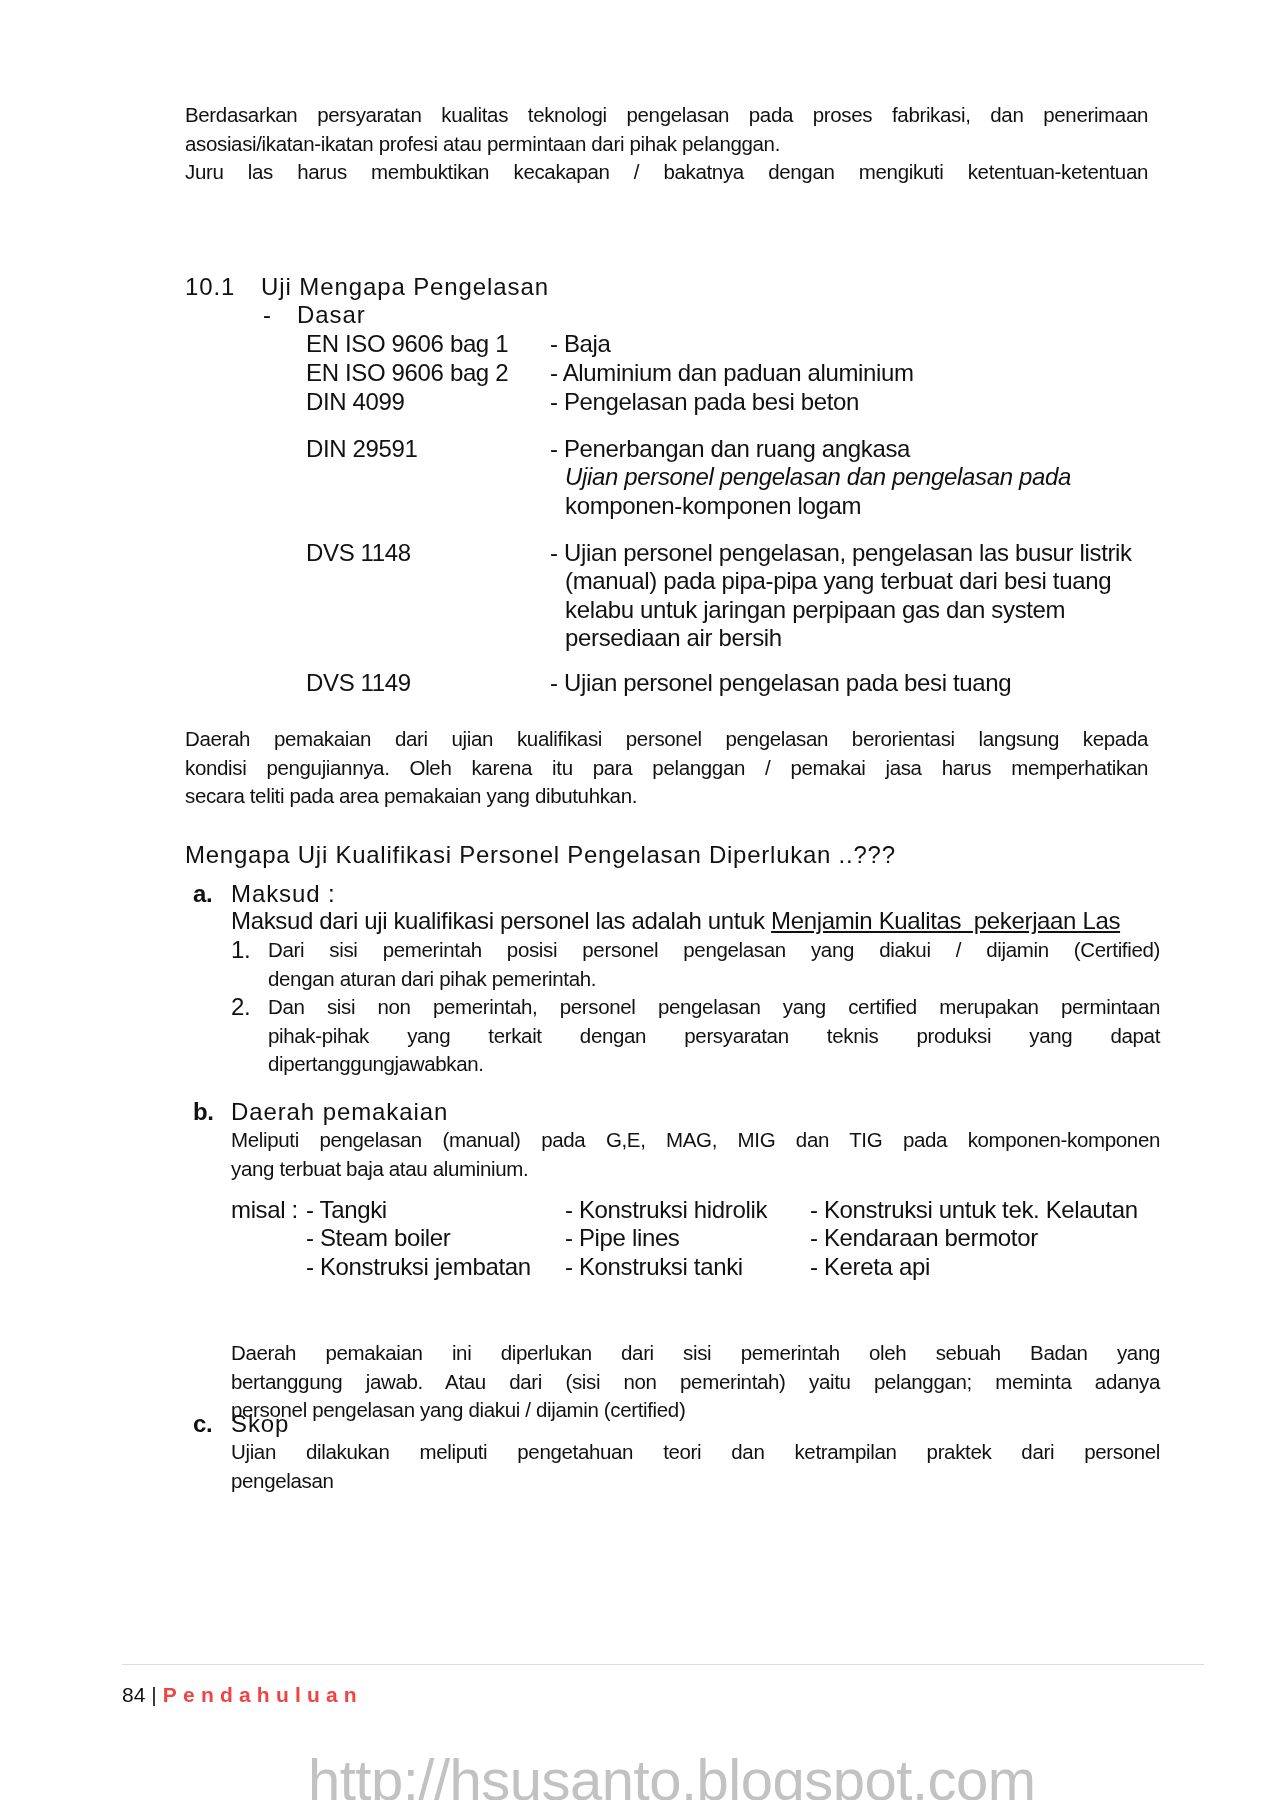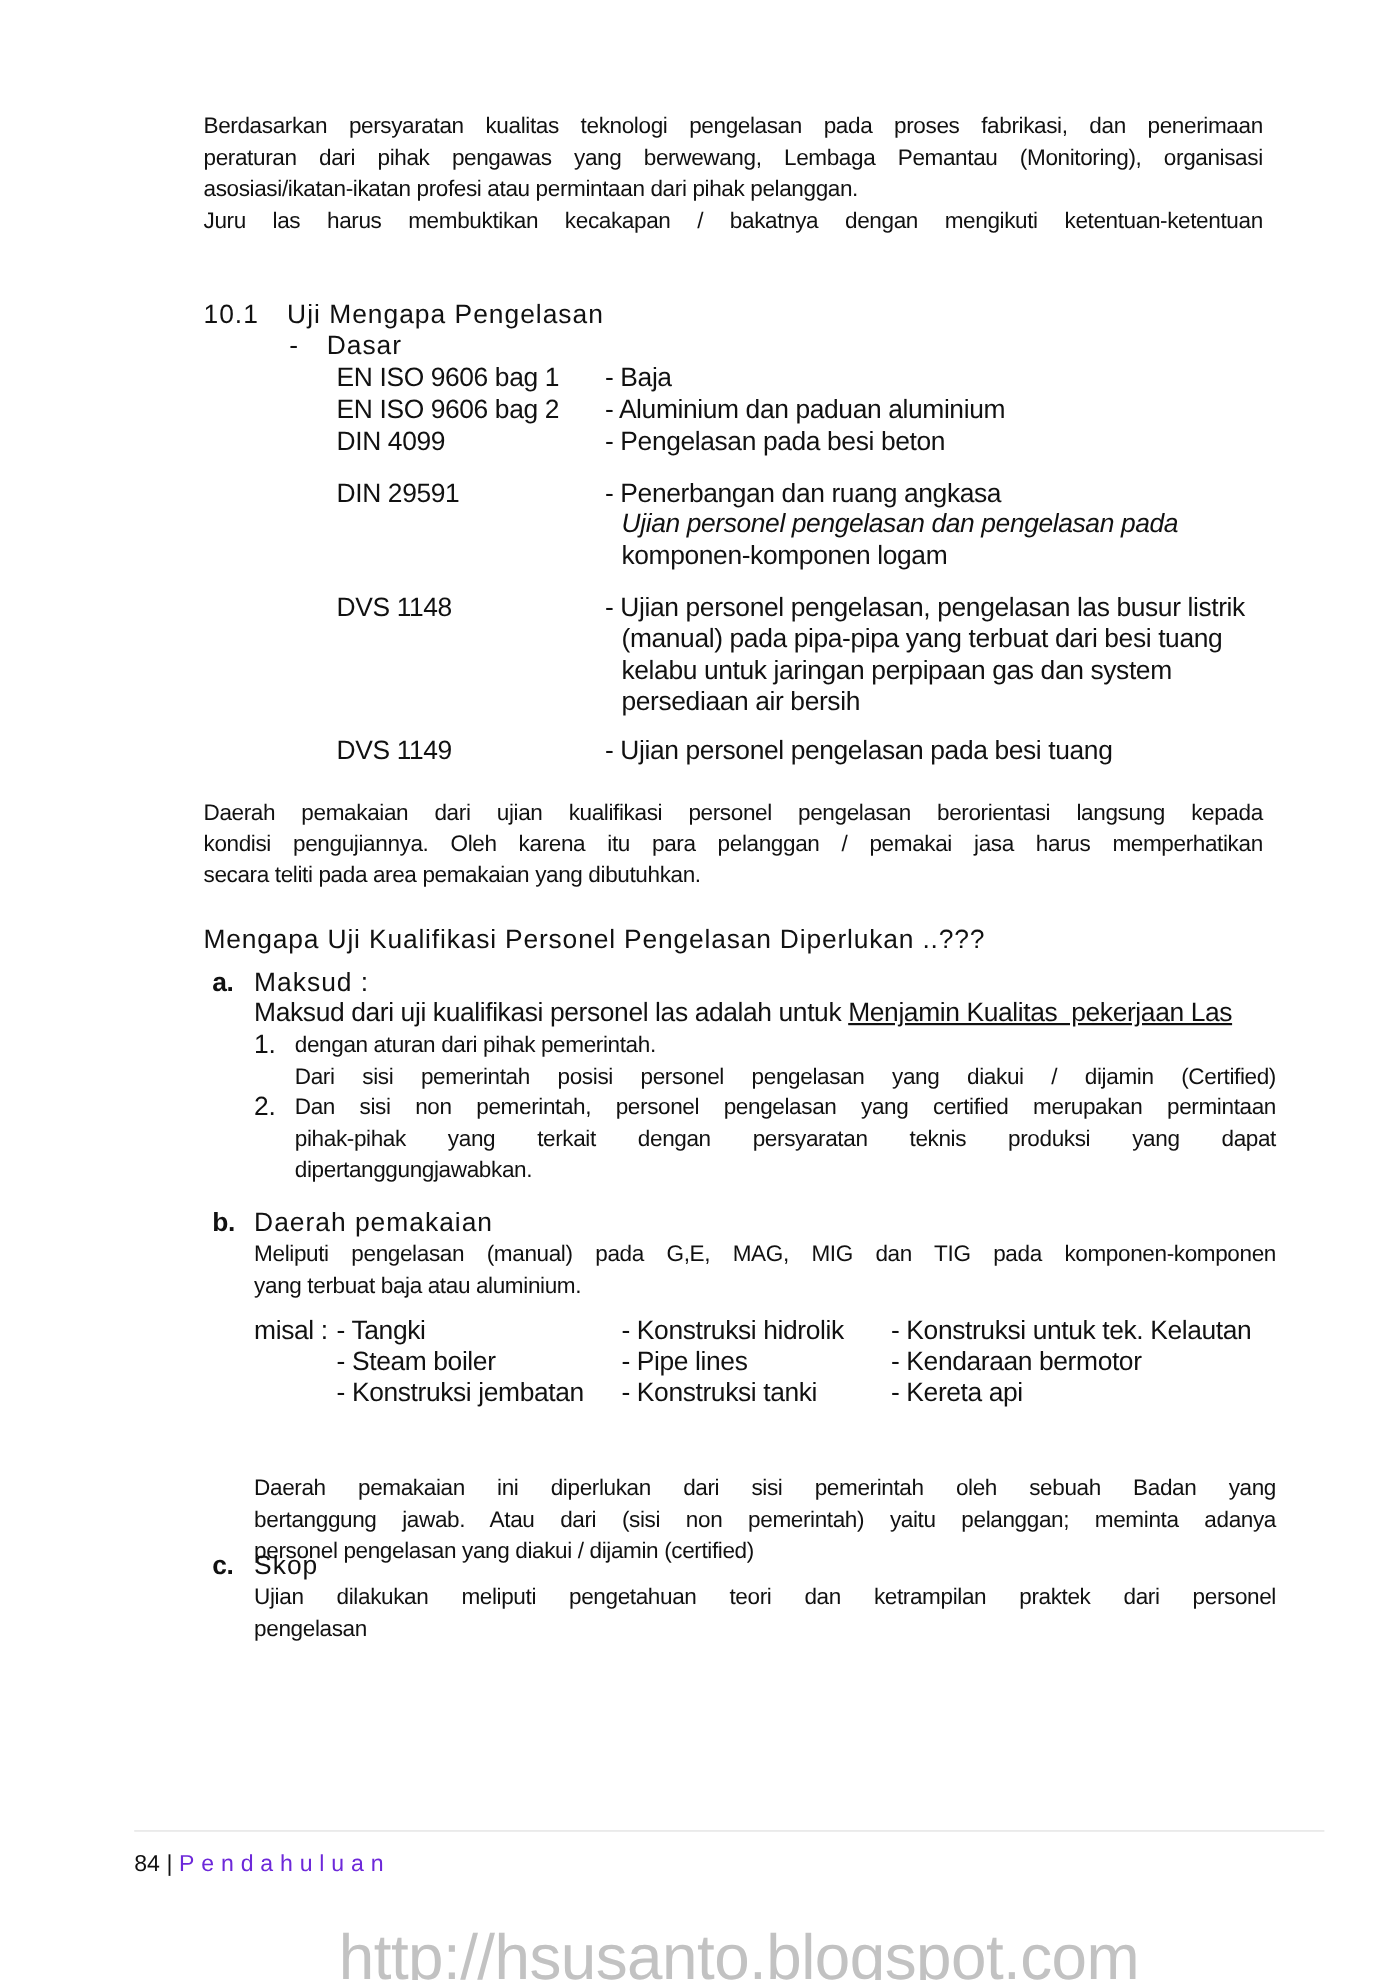--- a/index.html
+++ b/index.html
@@ -9,29 +9,28 @@
   .j { position: absolute; font-size: 20.5px; line-height: 28.5px; text-align: justify; text-align-last: left; letter-spacing: -0.35px; }
   .j .ln { display: block; text-align: justify; text-align-last: justify; white-space: nowrap; }
   .j .ln.last { text-align-last: left; }
   .head { letter-spacing: 0.9px; }
   .bold { font-weight: bold; }
   .u { text-decoration: underline; }
   .footer-rule { position: absolute; left: 122px; top: 1664px; width: 1082px; height: 1px; background: #dcdcdc; }
   .footer { position: absolute; left: 122px; top: 1682px; font-size: 21px; line-height: 26px; white-space: nowrap; }
   .footer .num { color: #111; }
   .footer .sep { color: #111; margin: 0 6px; }
-  .footer .sec { color: #6d28d9; letter-spacing: 6.2px; }
+  .footer .sec { color: #ef4444; letter-spacing: 6.2px; font-weight: bold; }
   .watermark { position: absolute; left: 308px; top: 1748px; font-size: 58px; line-height: 64px; color: #c2c2c2; white-space: nowrap; letter-spacing: -0.5px; }
 </style>
 </head>
 <body>
 
 <div class="j" style="left:185px; top:101px; width:963px;">
   <span class="ln">Berdasarkan persyaratan kualitas teknologi pengelasan pada proses fabrikasi, dan penerimaan</span>
-  <span class="ln">peraturan dari pihak pengawas yang berwewang, Lembaga Pemantau (Monitoring), organisasi</span>
   <span class="ln last">asosiasi/ikatan-ikatan profesi atau permintaan dari pihak pelanggan.</span>
   <span class="ln">Juru las harus membuktikan kecakapan / bakatnya dengan mengikuti ketentuan-ketentuan</span>
 </div>
 
 <div class="t head" style="left:185px; top:273px;">10.1</div>
 <div class="t head" style="left:261px; top:273px;">Uji Mengapa Pengelasan</div>
 <div class="t" style="left:263px; top:301px;">-</div>
 <div class="t head" style="left:297px; top:301px;">Dasar</div>
 
 <div>
@@ -67,22 +66,22 @@
 
 <div class="t head" style="left:185px; top:841px; letter-spacing:0.75px;">Mengapa Uji Kualifikasi Personel Pengelasan Diperlukan ..???</div>
 
 <div class="t bold" style="left:193px; top:880px;">a.</div>
 <div class="t head" style="left:231px; top:880px;">Maksud :</div>
 <div class="t" style="left:231px; top:907px;">
   <span>Maksud dari uji kualifikasi personel las adalah untuk </span><span class="u" style="white-space:pre;">Menjamin Kualitas  pekerjaan Las</span>
 </div>
 <div class="t" style="left:231px; top:936px;">1.</div>
 <div class="j" style="left:268px; top:936px; width:892px;">
+  <span class="ln">Dari sisi pemerintah posisi personel pengelasan yang diakui / dijamin (Certified)</span>
   <span class="ln last">dengan aturan dari pihak pemerintah.</span>
-  <span class="ln">Dari sisi pemerintah posisi personel pengelasan yang diakui / dijamin (Certified)</span>
 </div>
 <div class="t" style="left:231px; top:993px;">2.</div>
 <div class="j" style="left:268px; top:993px; width:892px;">
   <span class="ln">Dan sisi non pemerintah, personel pengelasan yang certified merupakan permintaan</span>
   <span class="ln">pihak-pihak yang terkait dengan persyaratan teknis produksi yang dapat</span>
   <span class="ln last">dipertanggungjawabkan.</span>
 </div>
 
 <div class="t bold" style="left:193px; top:1098px;">b.</div>
 <div class="t head" style="left:231px; top:1098px;">Daerah pemakaian</div>

